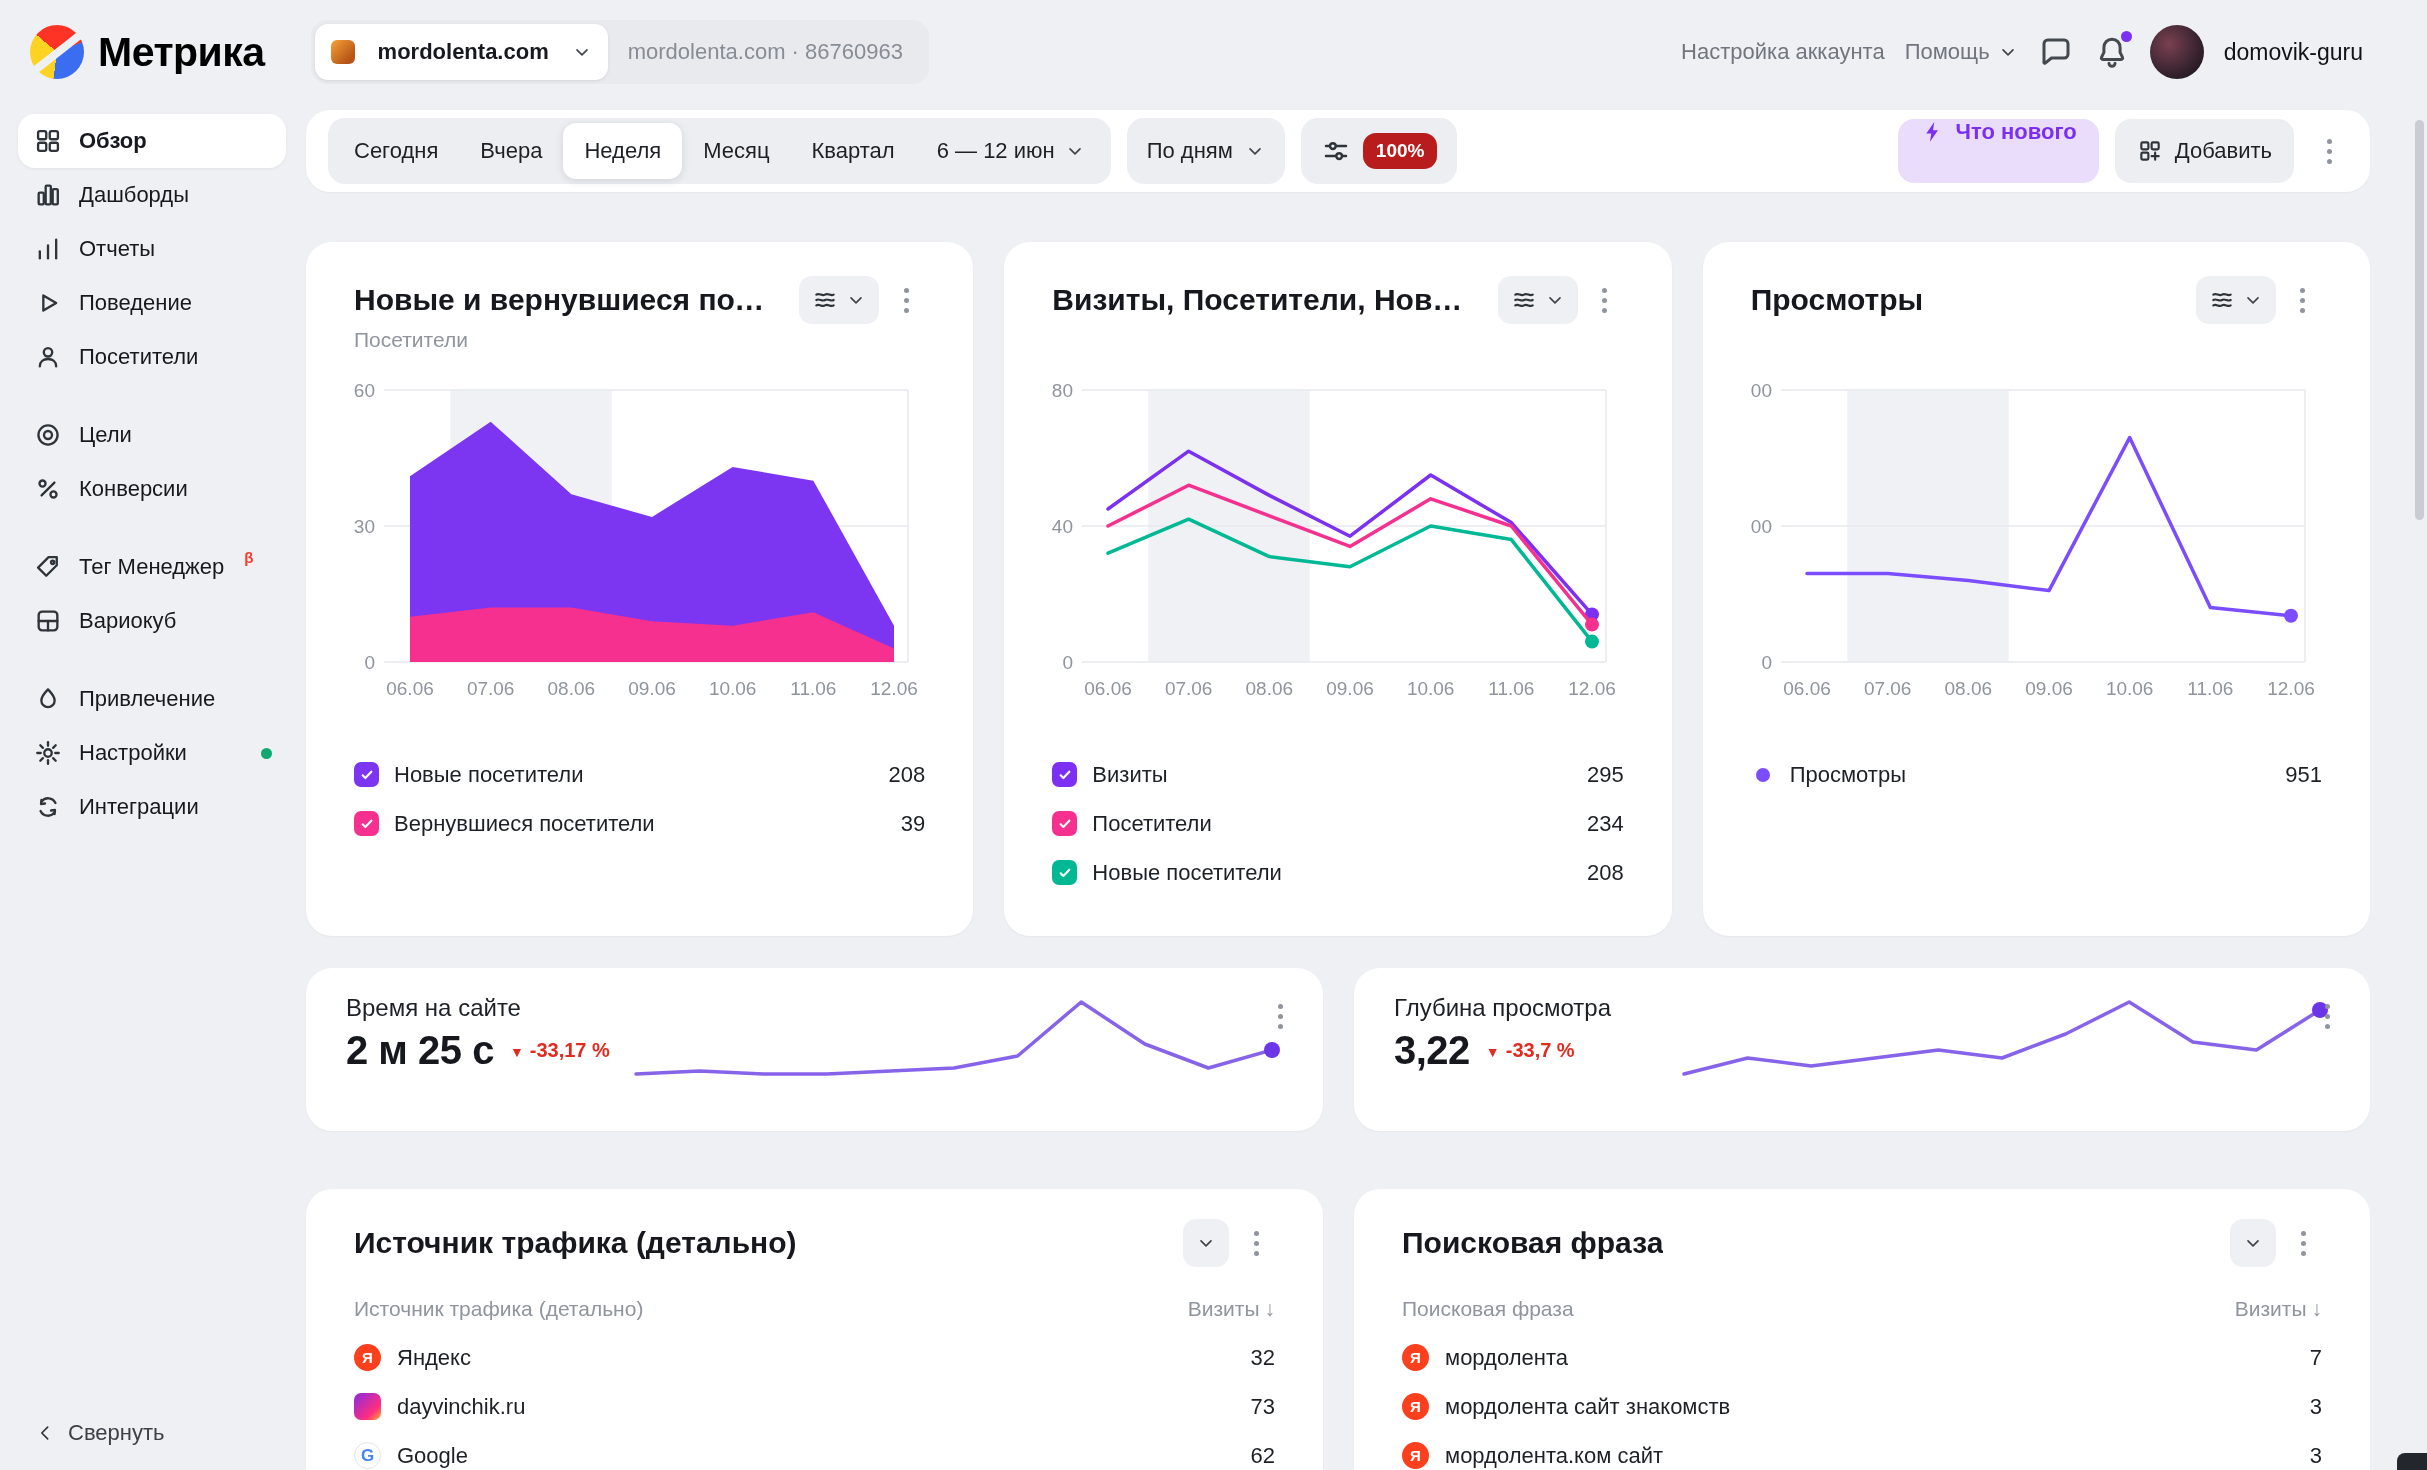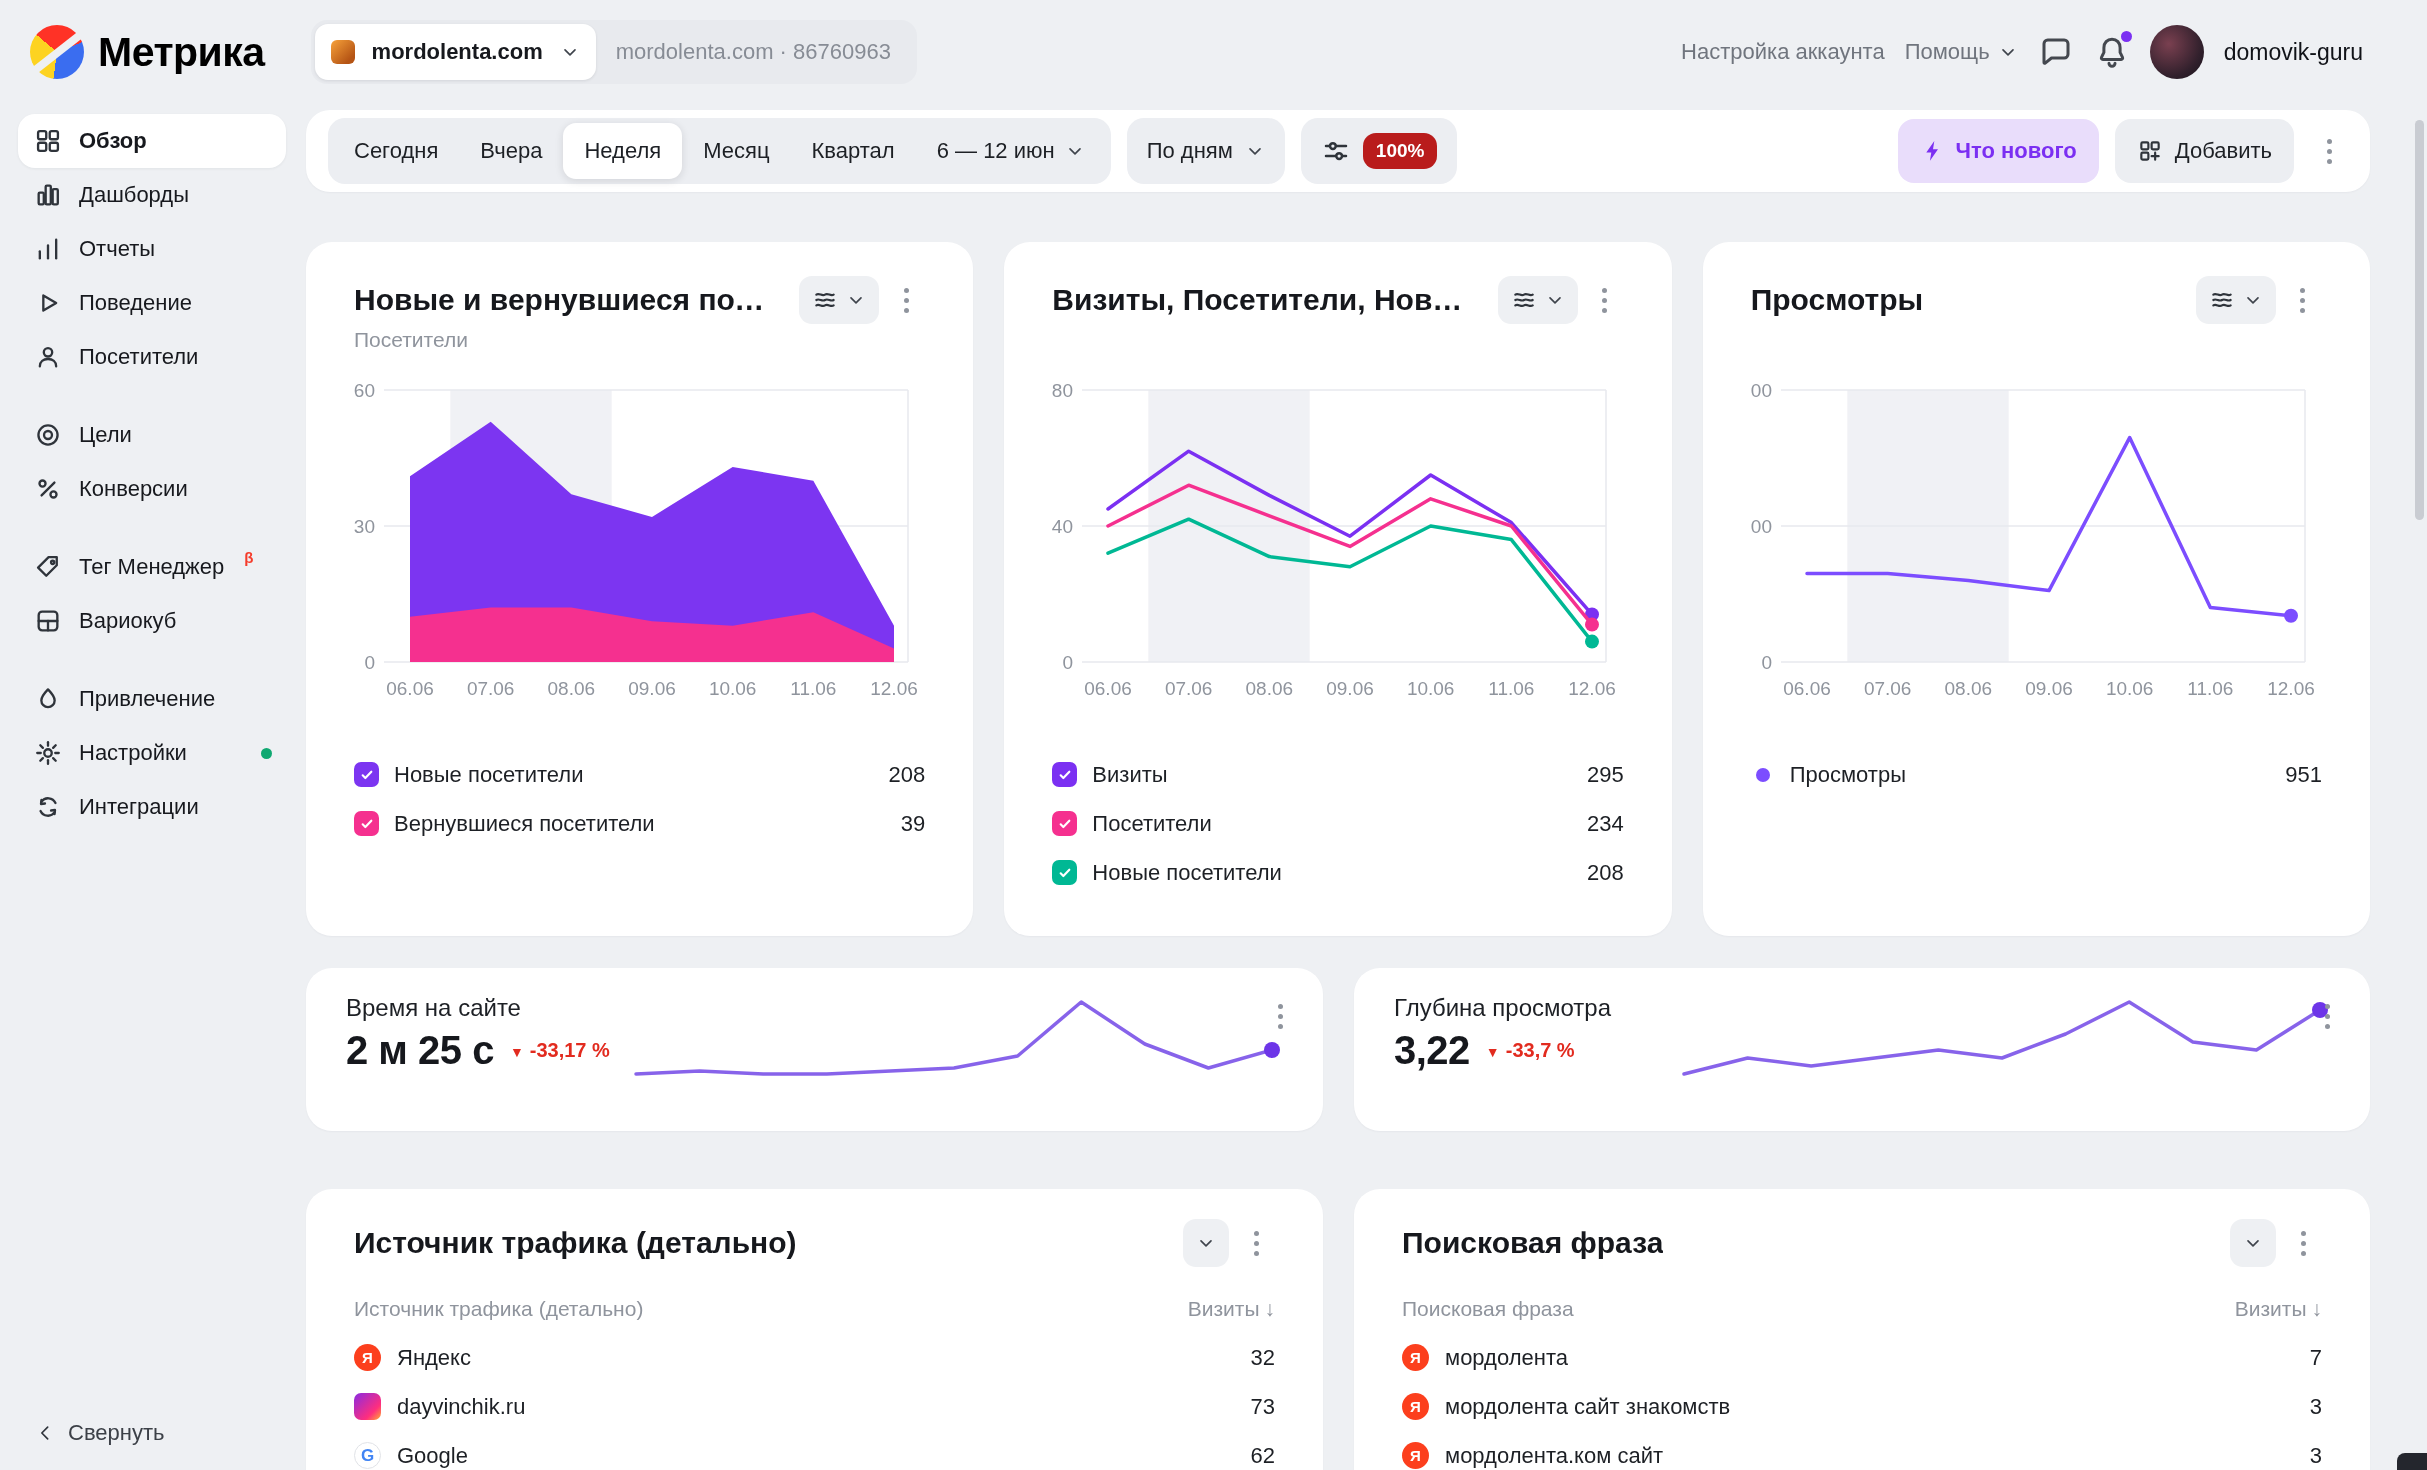--- a/index.html
+++ b/index.html
@@ -8,21 +8,21 @@
   .page { position:relative; width:2427px; height:1470px; background:#eef0f3; overflow:hidden; }
 
   
   .top { display:flex; align-items:center; height:104px; padding:0 64px 0 30px; }
   .logo { display:flex; align-items:center; gap:14px; cursor:pointer; }
   .logo-mark { width:54px; height:54px; border-radius:50%;
     background:conic-gradient(from -50deg,#ff3226 0 33%,#3a6df0 33% 66%,#fdd321 66% 100%); position:relative; }
   .logo-mark::after { content:""; position:absolute; left:-4px; top:24px; width:62px; height:8px; background:#eef0f3; transform:rotate(-38deg); }
   .logo-text { font-size:41px; font-weight:700; letter-spacing:-0.5px; color:#000; }
   .counter-wrap { display:flex; align-items:center; margin-left:46px; background:#e8eaee; border-radius:16px; height:64px; padding:4px 26px 4px 4px; }
-  .counter-chip { display:flex; align-items:center; gap:17px; background:#fff; border:none; border-radius:13px; height:56px; padding:0 16px; font-size:22px; font-weight:600; color:#17191e; box-shadow:0 1px 3px rgba(25,28,35,.10); cursor:pointer; font-family:inherit; }
+  .counter-chip { display:flex; align-items:center; gap:23px; background:#fff; border:none; border-radius:13px; height:56px; padding:0 16px; font-size:22px; font-weight:600; color:#17191e; box-shadow:0 1px 3px rgba(25,28,35,.10); cursor:pointer; font-family:inherit; }
   .counter-info { margin-left:20px; font-size:22px; color:#878c95; }
   .top-right { margin-left:auto; display:flex; align-items:center; gap:20px; }
   .top-link { font-size:22px; color:#70757e; display:flex; align-items:center; gap:8px; cursor:pointer; }
   .icon-btn { position:relative; width:36px; height:36px; color:#44484f; cursor:pointer; background:none; border:none; }
   .nav-dot { position:absolute; right:-2px; top:-3px; width:11px; height:11px; border-radius:50%; background:#7b30f2; }
   .avatar { width:54px; height:54px; border-radius:50%; background:radial-gradient(circle at 35% 35%,#7a4050,#31202c 65%,#17121a); cursor:pointer; }
   .username { font-size:23px; color:#111318; cursor:pointer; }
 
   
   .sidebar { position:absolute; left:0; top:104px; bottom:0; width:304px; padding:10px 0 0 18px; }
@@ -40,21 +40,21 @@
 
   .toolbar { margin-top:6px; height:82px; background:#fff; border-radius:24px; display:flex; align-items:center; padding:0 22px; box-shadow:0 1px 2px rgba(30,33,40,.04); }
   .seg-group { display:flex; align-items:center; background:#eceef2; border-radius:17px; padding:5px; height:66px; }
   .seg-tab { height:56px; padding:0 21px; font-size:22px; color:#1d2025; display:flex; align-items:center; gap:10px; border:none; background:transparent; border-radius:13px; cursor:pointer; font-family:inherit; white-space:nowrap; }
   .seg-tab.active { background:#fff; box-shadow:0 2px 8px rgba(25,28,35,.12); }
   .chev { width:20px; height:20px; color:#3f444c; flex:none; }
   .pill-btn { margin-left:16px; height:66px; display:flex; align-items:center; gap:12px; background:#eceef2; border:none; border-radius:17px; padding:0 20px; font-size:22px; color:#1d2025; cursor:pointer; font-family:inherit; white-space:nowrap; }
   .slider-icon { width:30px; height:30px; color:#2f343b; }
   .badge-100 { background:#b91c1c; color:#fff; font-size:19px; font-weight:700; padding:7px 13px; border-radius:13px; }
   .toolbar-right { margin-left:auto; display:flex; align-items:center; gap:16px; }
-  .btn-new { height:64px; display:flex; align-items:center; gap:10px; background:#e9ddfb; color:#7b2ff2; border:none; border-radius:16px; padding:0 22px; font-size:22px; font-weight:600; cursor:pointer; font-family:inherit; }
+  .btn-new { height:64px; display:flex; gap:10px; background:#e9ddfb; color:#7b2ff2; border:none; border-radius:16px; padding:0 22px; font-size:22px; font-weight:600; cursor:pointer; font-family:inherit; }
   .bolt-icon { width:26px; height:26px; color:#7b2ff2; }
   .btn-add { height:64px; display:flex; align-items:center; gap:12px; background:#eceef2; color:#1d2025; border:none; border-radius:16px; padding:0 22px; font-size:22px; cursor:pointer; font-family:inherit; }
   .addgrid-icon { width:26px; height:26px; color:#2f343b; }
   .kebab { width:38px; height:48px; display:flex; flex-direction:column; align-items:center; justify-content:center; gap:5px; background:none; border:none; cursor:pointer; }
   .kebab i { width:5px; height:5px; border-radius:50%; background:#8f949d; }
 
   
   .cards-row { display:grid; grid-template-columns:repeat(3,1fr); gap:31px; margin-top:50px; }
   .card { background:#fff; border-radius:26px; box-shadow:0 1px 2px rgba(30,33,40,.04); }
   .chart-card { height:694px; padding:34px 48px 28px; position:relative; }

